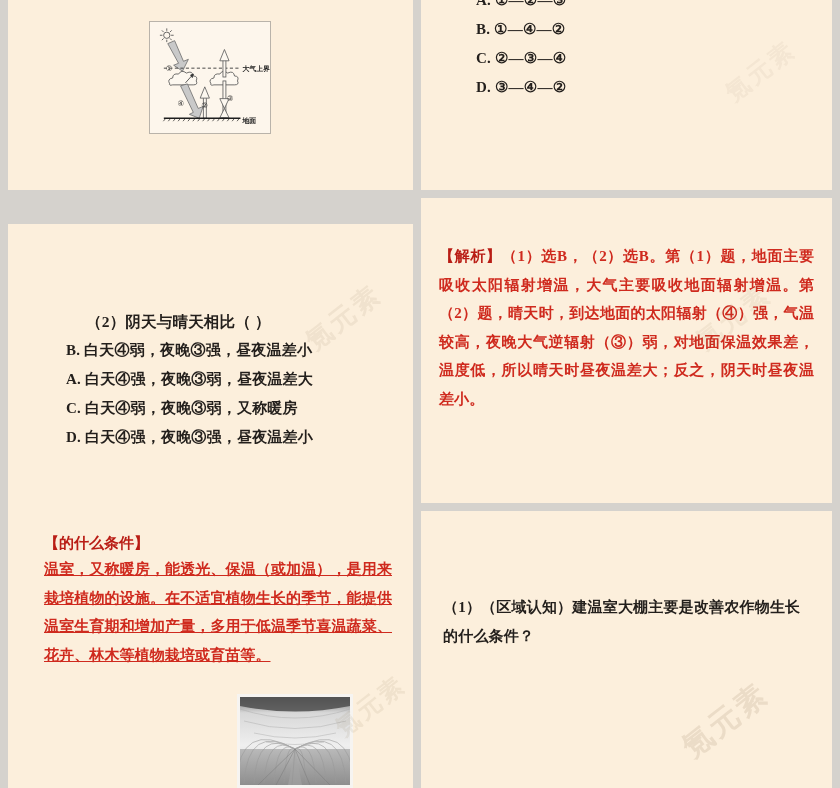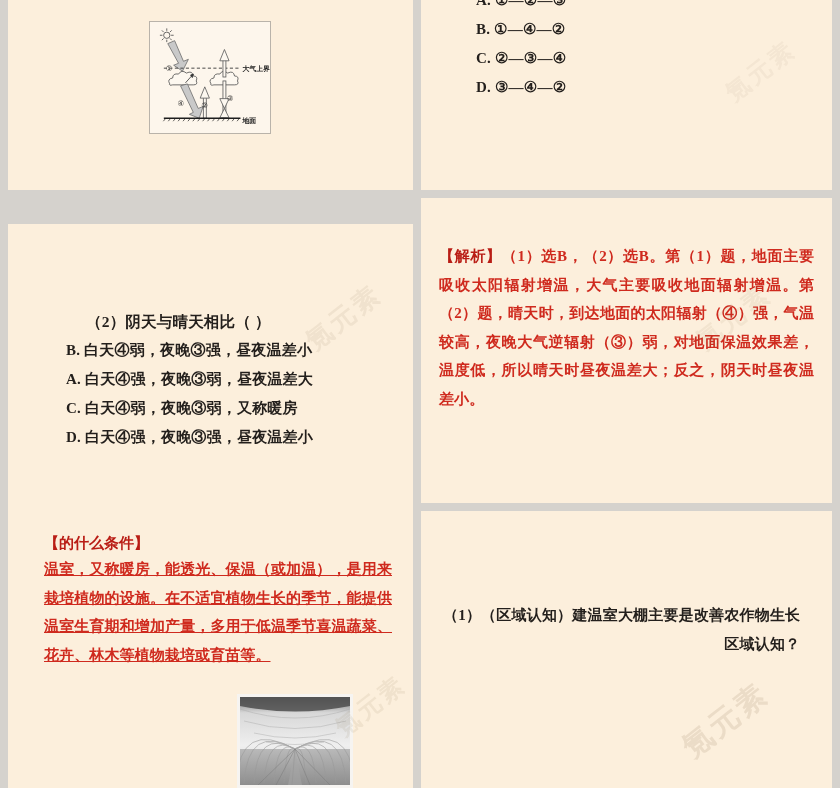--- a/index.html
+++ b/index.html
@@ -306,23 +306,23 @@
           <line x1="55" y1="52" x2="70" y2="88"></line>
           <line x1="55" y1="52" x2="90" y2="88"></line>
         </g>
 
         <path d="M55,52 L48,88 L62,88 Z" fill="#a5a5a5" opacity="0.55"></path>
       </svg>
     </div>
   </div>
 
   <div class="panel p-br">
-    <div class="blk" style="left:22px; top:90px;text-align:right;">
+    <div class="blk" style="left:22px; top:82px;">
       <div class="dark-para">（1）（区域认知）建温室大棚主要是改善农作物生长</div>
-      <div class="dark-para">区域认知？</div>
+      <div class="dark-para">的什么条件？</div>
     </div>
   </div>
 
   <div class="wm wm-a">氪元素</div>
   <div class="wm wm-b">氪元素</div>
   <div class="wm wm-c">氪元素</div>
   <div class="wm wm-d">氪元素</div>
   <div class="wm wm-e">氪元素</div>
 
 </div>

